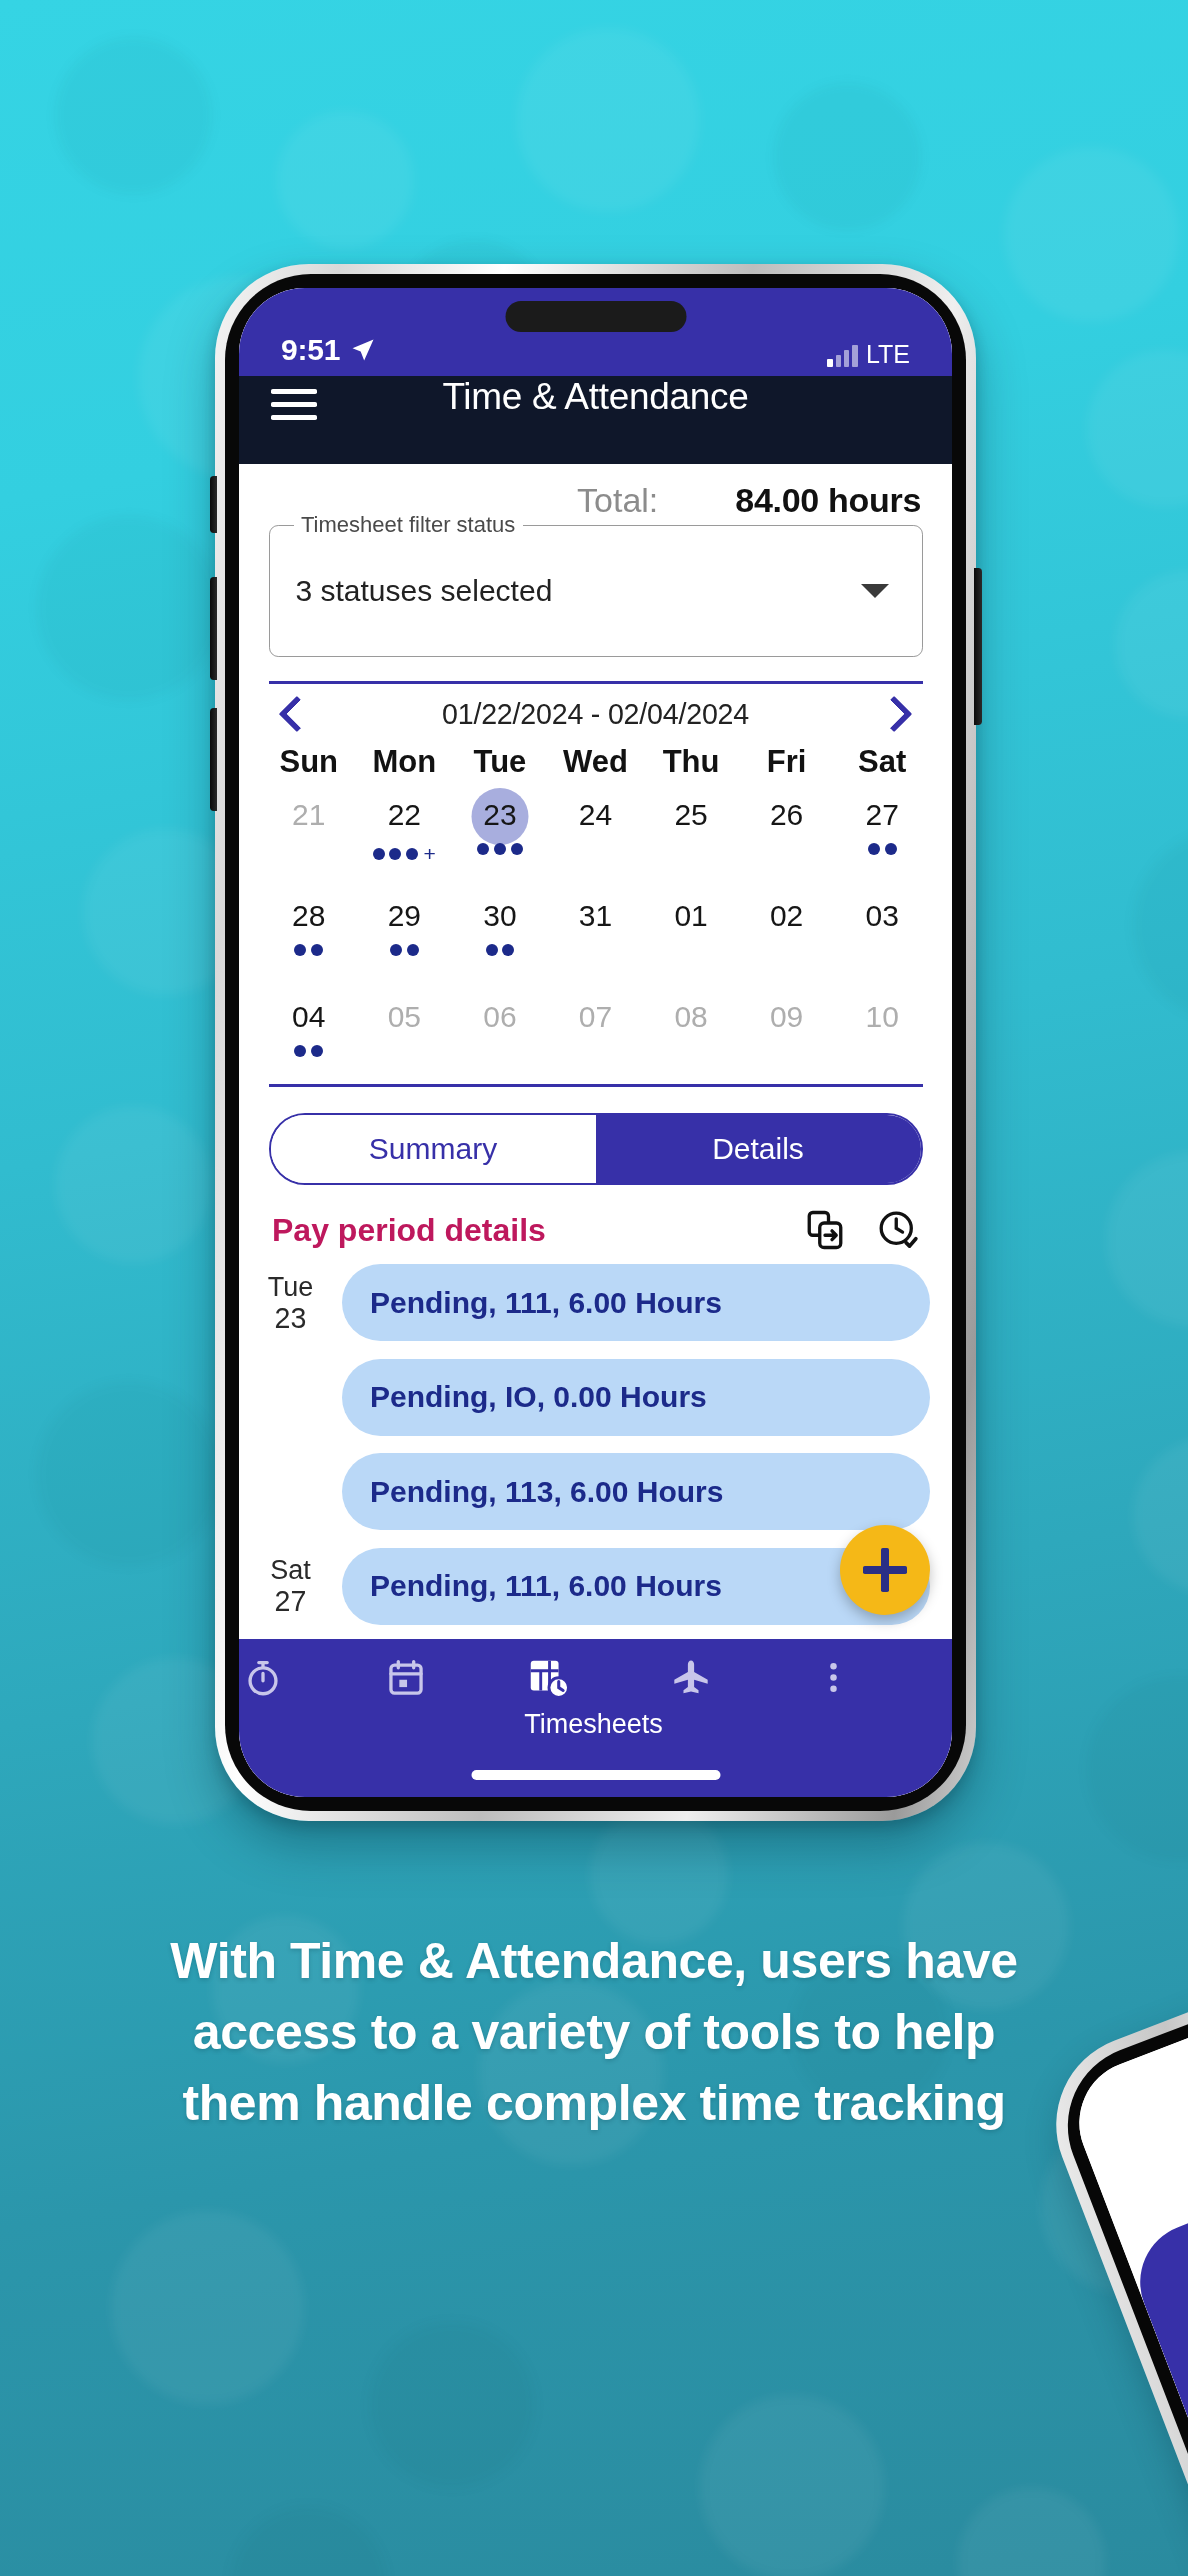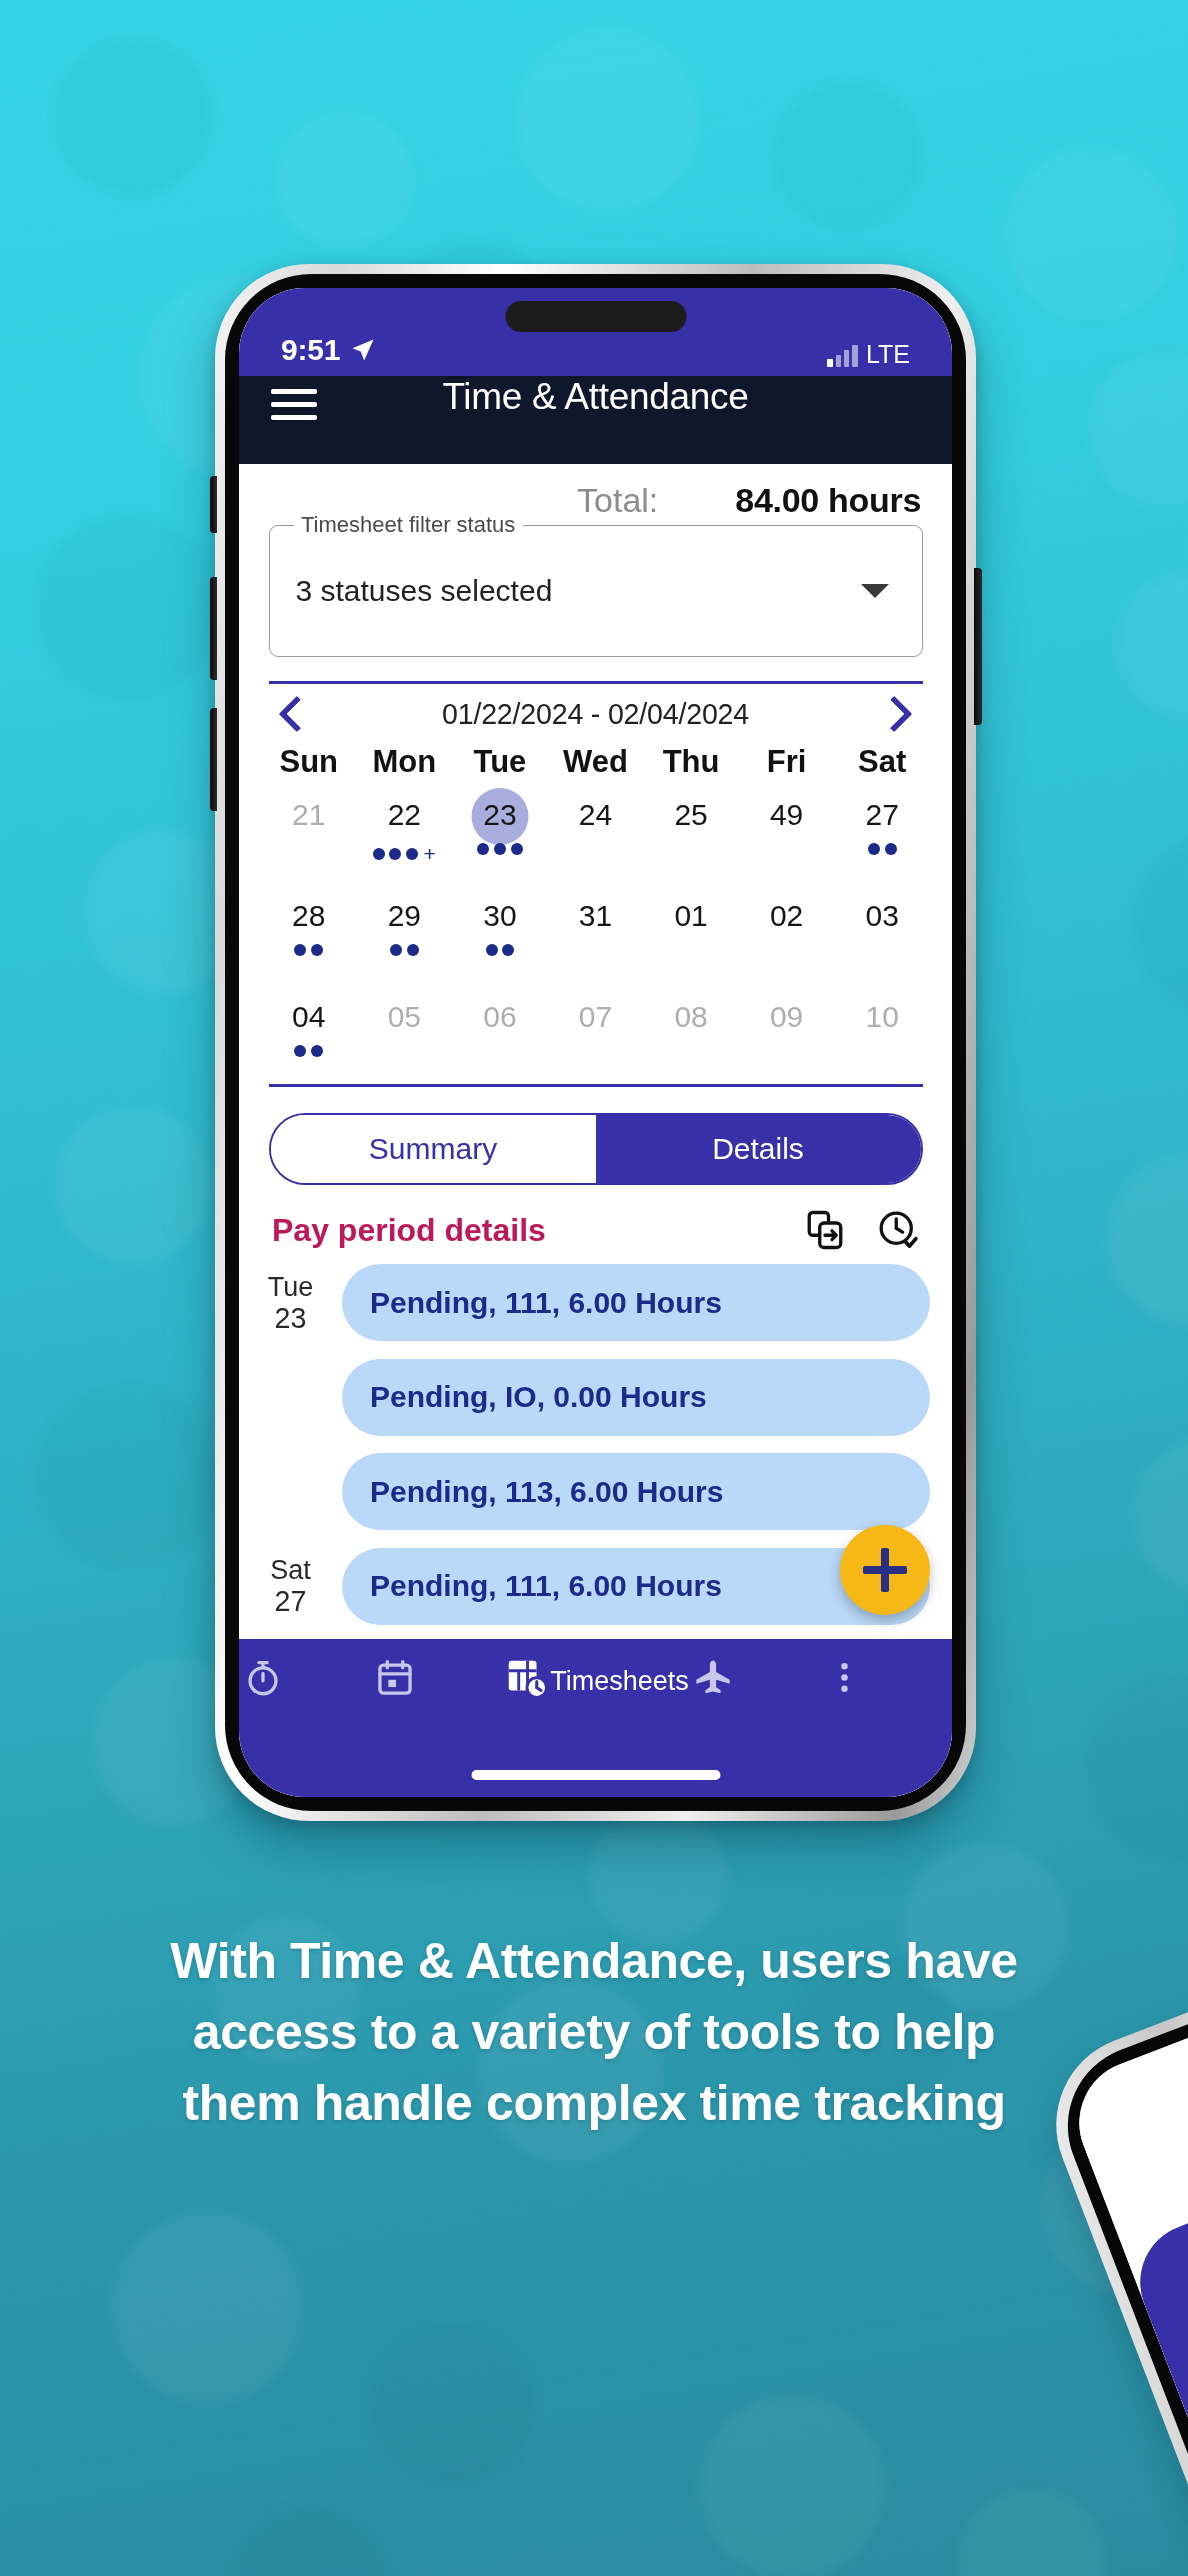--- a/index.html
+++ b/index.html
@@ -327,21 +327,21 @@
     height: 158px;
     background: #3730a8;
     flex: 0 0 auto;
     position: relative;
     display: flex;
     align-items: flex-start;
     padding-top: 14.7px;
   }
   .nav-item {
     flex: 1;
-    display: flex; flex-direction: row; align-items: center;
+    display: flex; flex-direction: column; 
     cursor: pointer;
     color: #c8c6ea;
   }
   .nav-item.active { color: #ffffff; }
   .nav-icon { width: 48px; height: 48px; display:flex; align-items:center; justify-content:center; }
   .nav-label { font-size: 27px; margin-top: 7.4px; color: #ffffff; }
   #home-indicator {
     position: absolute;
     left: 50%; transform: translateX(-50%);
     bottom: 16.6px;
@@ -524,21 +524,21 @@
                 <b></b>
               </span>
             </div>
             <div class="day">
               <span class="num">24</span>
             </div>
             <div class="day">
               <span class="num">25</span>
             </div>
             <div class="day">
-              <span class="num">49</span>
+              <span class="num">26</span>
             </div>
             <div class="day">
               <span class="num">27</span>
               <span class="dots">
                 <b></b>
                 <b></b>
               </span>
             </div>
             <div class="day">
               <span class="num">28</span>

